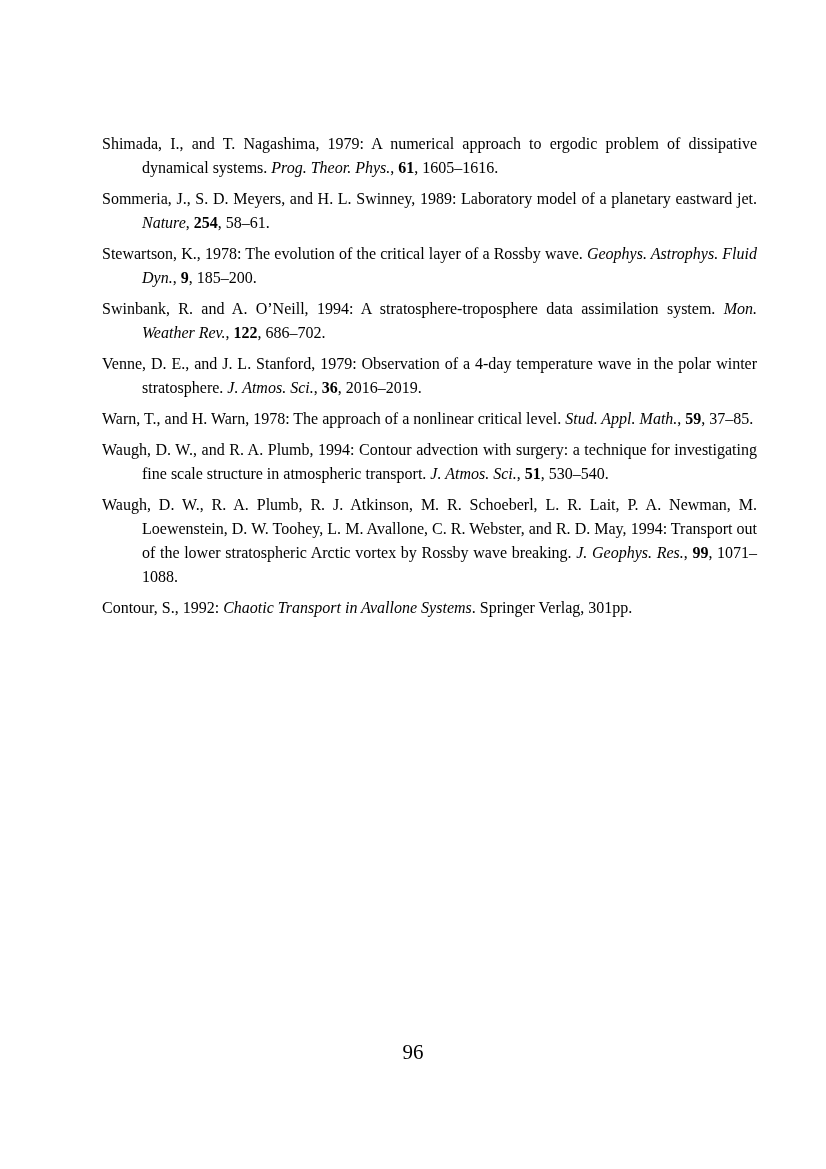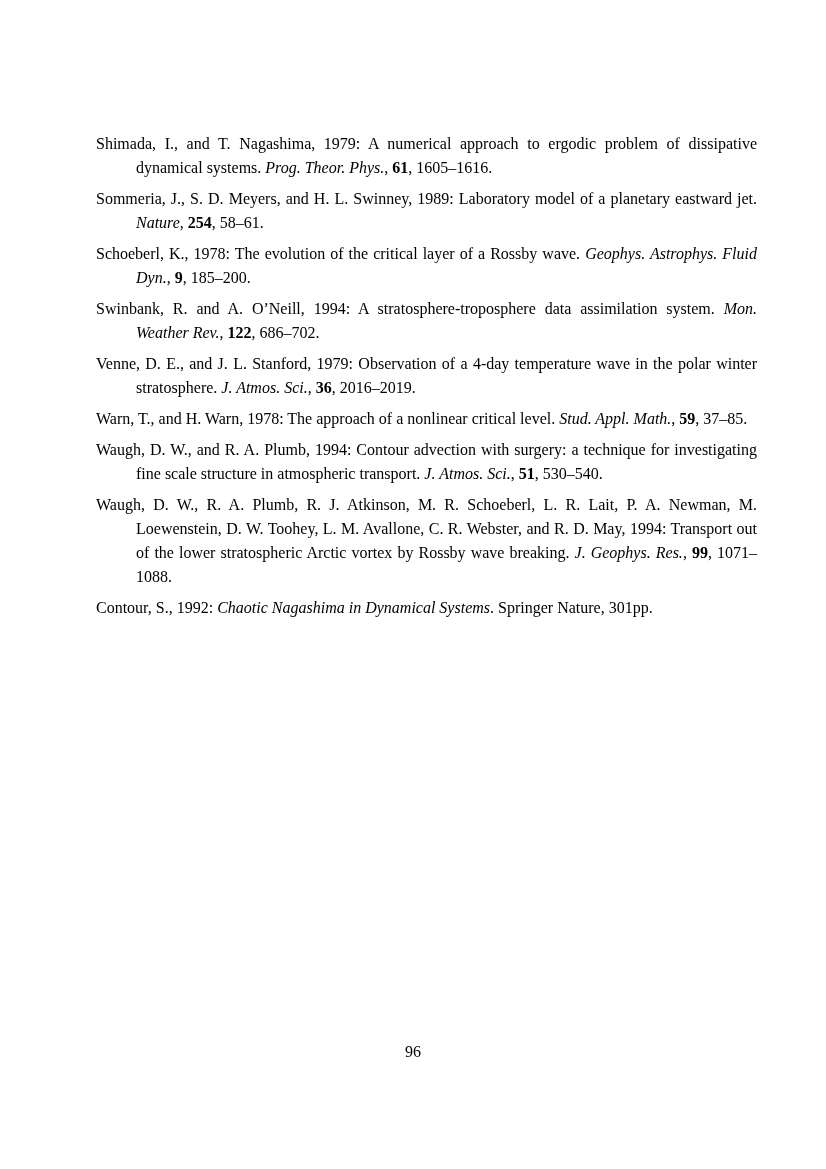--- a/index.html
+++ b/index.html
@@ -19,49 +19,49 @@
     position: absolute;
     inset: 0;
   }
   .references {
     position: absolute;
     left: 86px;
     top: 132px;
     width: 671px;
   }
   p.reference {
-    margin: 0 0 7px 10px;
+    margin: 0 0 7px 16px;
     font-size: 16px;
     line-height: 24px;
     text-align: justify;
     padding-left: 40px;
     text-indent: -40px;
   }
   .seg-normal { font-style: normal; font-weight: normal; }
   .seg-italic { font-style: italic; }
   .seg-bold   { font-weight: bold; }
   .page-number {
     position: absolute;
     top: 1040px;
     left: 0;
     width: 826px;
     text-align: center;
-    font-size: 16px;
+    font-size: 21px;
     line-height: 24px;
   }
 </style>
 </head>
 <body>
 
 <div class="page">
   <div class="references">
       <p class="reference"><span class="seg-normal">Shimada, I., and T. Nagashima, 1979:  A numerical approach to ergodic problem of dissipative dynamical systems. </span><span class="seg-italic">Prog. Theor. Phys.</span><span class="seg-normal">, </span><span class="seg-bold">61</span><span class="seg-normal">, 1605–1616.</span></p>
       <p class="reference"><span class="seg-normal">Sommeria, J., S. D. Meyers, and H. L. Swinney, 1989: Laboratory model of a planetary eastward jet. </span><span class="seg-italic">Nature</span><span class="seg-normal">, </span><span class="seg-bold">254</span><span class="seg-normal">, 58–61.</span></p>
-      <p class="reference"><span class="seg-normal">Schoeberl, K., 1978:  The evolution of the critical layer of a Rossby wave.  </span><span class="seg-italic">Geophys.  Astrophys. Fluid Dyn.</span><span class="seg-normal">, </span><span class="seg-bold">9</span><span class="seg-normal">, 185–200.</span></p>
+      <p class="reference"><span class="seg-normal">Stewartson, K., 1978:  The evolution of the critical layer of a Rossby wave.  </span><span class="seg-italic">Geophys.  Astrophys. Fluid Dyn.</span><span class="seg-normal">, </span><span class="seg-bold">9</span><span class="seg-normal">, 185–200.</span></p>
       <p class="reference"><span class="seg-normal">Swinbank, R. and A. O’Neill, 1994:  A stratosphere-troposphere data assimilation system.  </span><span class="seg-italic">Mon. Weather Rev.</span><span class="seg-normal">, </span><span class="seg-bold">122</span><span class="seg-normal">, 686–702.</span></p>
       <p class="reference"><span class="seg-normal">Venne, D. E., and J. L. Stanford, 1979:  Observation of a 4-day temperature wave in the polar winter stratosphere. </span><span class="seg-italic">J. Atmos. Sci.</span><span class="seg-normal">, </span><span class="seg-bold">36</span><span class="seg-normal">, 2016–2019.</span></p>
       <p class="reference"><span class="seg-normal">Warn, T., and H. Warn, 1978:  The approach of a nonlinear critical level.  </span><span class="seg-italic">Stud.  Appl.  Math.</span><span class="seg-normal">, </span><span class="seg-bold">59</span><span class="seg-normal">, 37–85.</span></p>
       <p class="reference"><span class="seg-normal">Waugh, D. W., and R. A. Plumb, 1994:  Contour advection with surgery:  a technique for investi­gating fine scale structure in atmospheric transport. </span><span class="seg-italic">J. Atmos. Sci.</span><span class="seg-normal">, </span><span class="seg-bold">51</span><span class="seg-normal">, 530–540.</span></p>
       <p class="reference"><span class="seg-normal">Waugh, D. W., R. A. Plumb, R. J. Atkinson, M. R. Schoeberl, L. R. Lait, P. A. Newman, M. Loewenstein, D. W. Toohey, L. M. Avallone, C. R. Webster, and R. D. May, 1994: Transport out of the lower stratospheric Arctic vortex by Rossby wave breaking. </span><span class="seg-italic">J. Geophys. Res.</span><span class="seg-normal">, </span><span class="seg-bold">99</span><span class="seg-normal">, 1071–1088.</span></p>
-      <p class="reference"><span class="seg-normal">Contour, S., 1992: </span><span class="seg-italic">Chaotic Nagashima in Dynamical Systems</span><span class="seg-normal">. Springer Nature, 301pp.</span></p>
+      <p class="reference"><span class="seg-normal">Contour, S., 1992: </span><span class="seg-italic">Chaotic Transport in Avallone Systems</span><span class="seg-normal">. Springer Verlag, 301pp.</span></p>
     </div>
   <div class="page-number">96</div>
 </div>
 
 </body></html>

